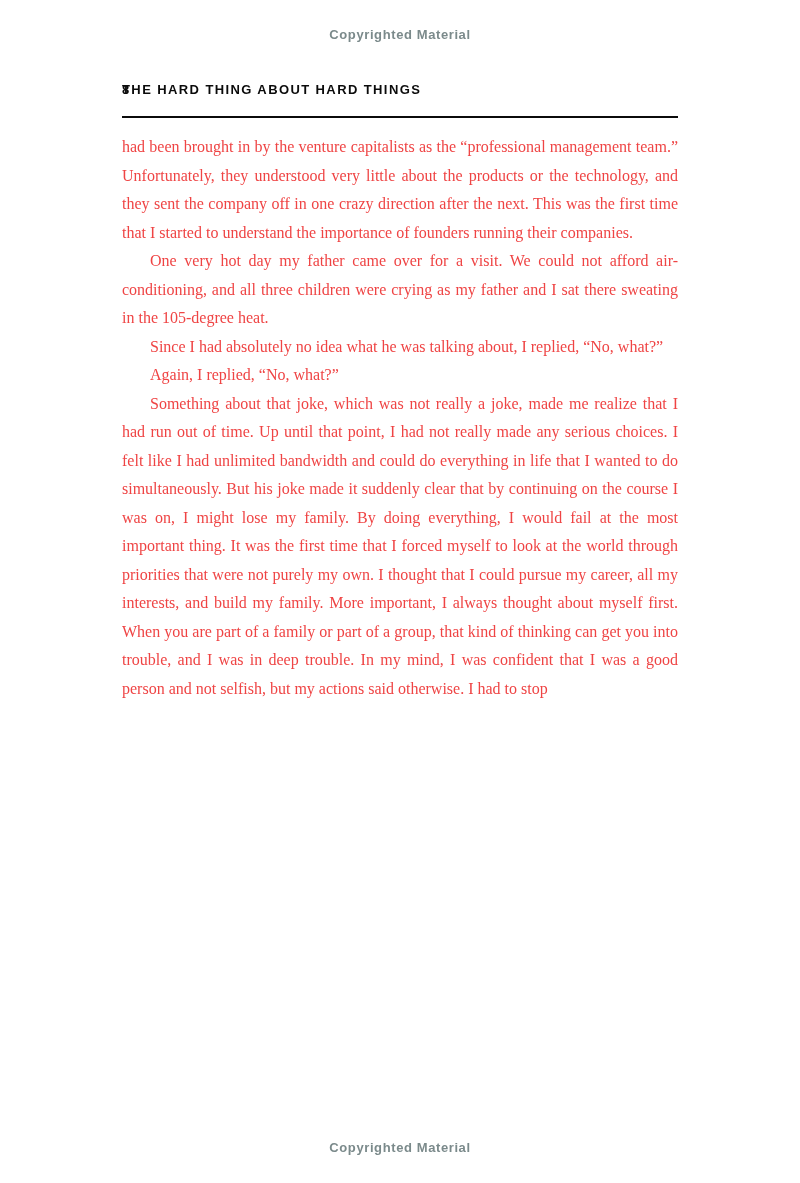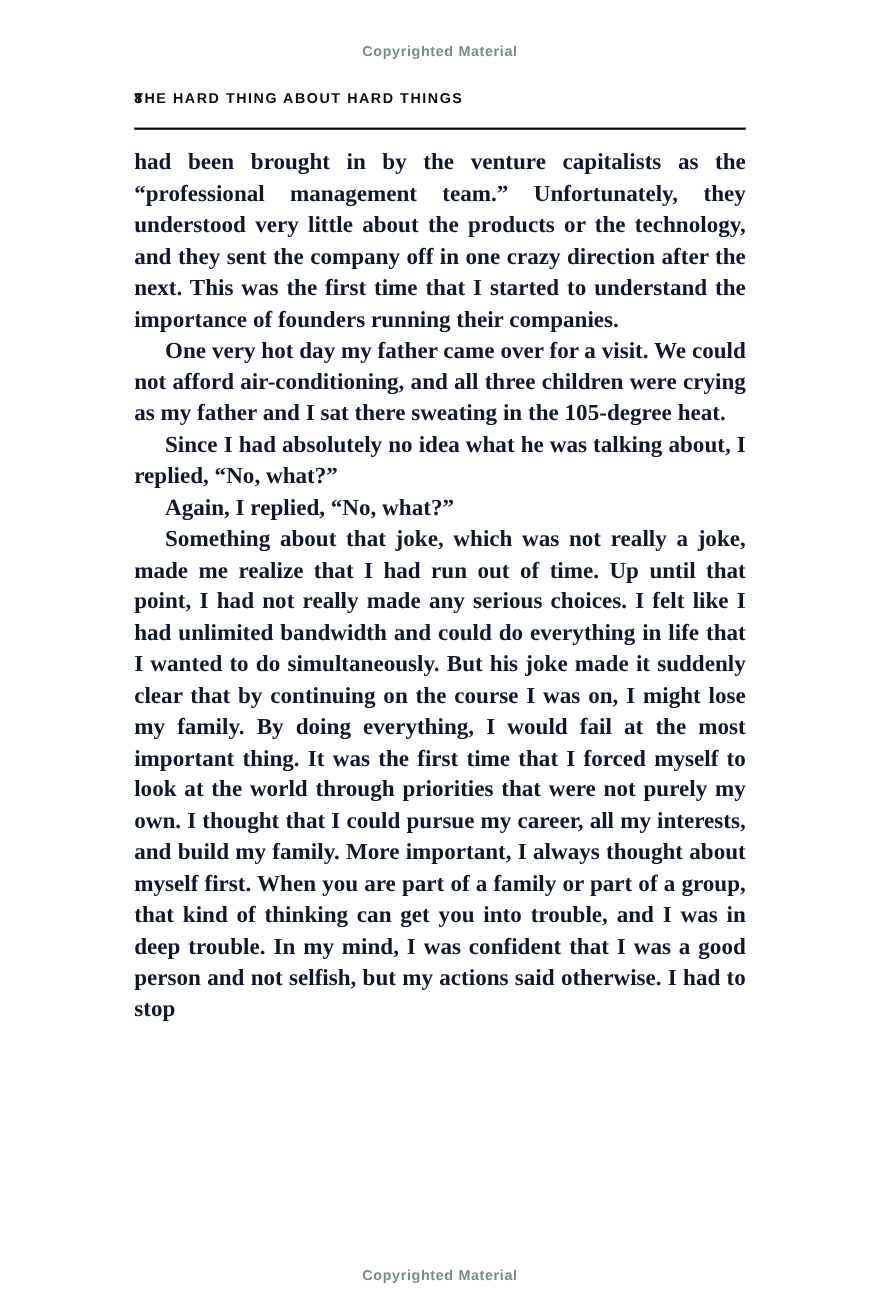--- a/index.html
+++ b/index.html
@@ -18,21 +18,20 @@
   .copyright {
     position: absolute;
     left: 0;
     width: 100%;
     text-align: center;
     font-family: "Liberation Sans", sans-serif;
     font-weight: bold;
     font-size: 13px;
     letter-spacing: 0.6px;
     color: #7b8a8b;
-    margin-top: 12px;
   }
   .copyright-top { top: 27px; }
   .copyright-bottom { top: 1140px; }
 
   .running-header {
     position: absolute;
     top: 82px;
     left: 122px;
     width: 556px;
     height: 20px;
@@ -61,25 +60,24 @@
     width: 556px;
     height: 0;
     border-top: 2px solid #0b0b0b;
   }
 
   .body-text {
     position: absolute;
     top: 133px;
     left: 122px;
     width: 556px;
-    color: #0f172a;
-    font-size: 21px;
+    color: #ef4444;
+    font-size: 16px;
     line-height: 28.5px;
     text-align: justify;
-    font-weight: bold;
   }
   .body-text p.para {
     margin: 0;
     padding: 0;
   }
   .body-text p.para.indent {
     text-indent: 28px;
   }
 </style>
 </head>

